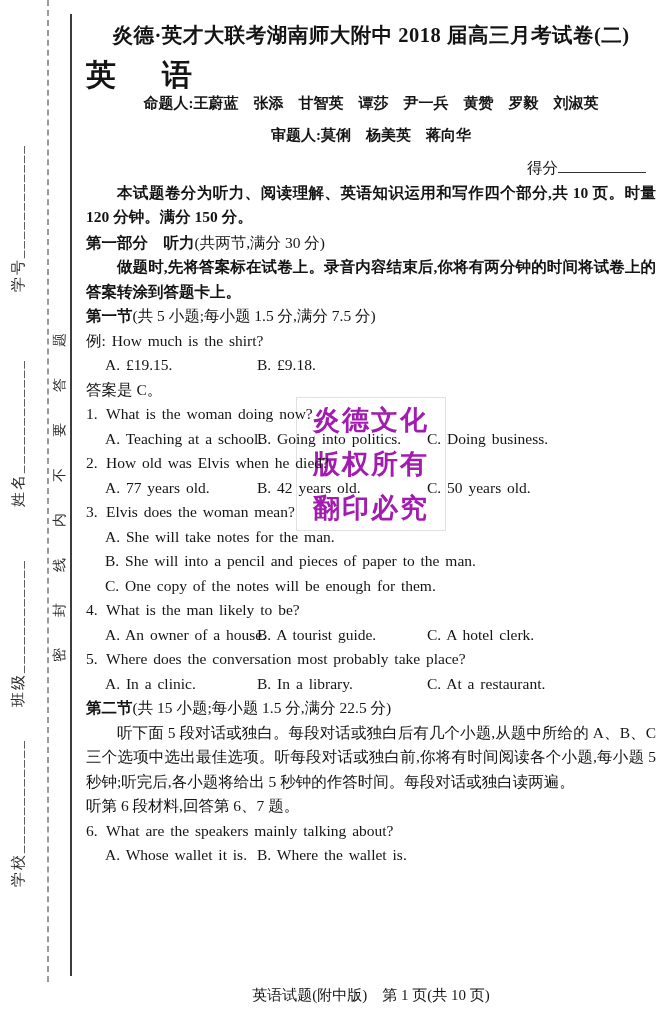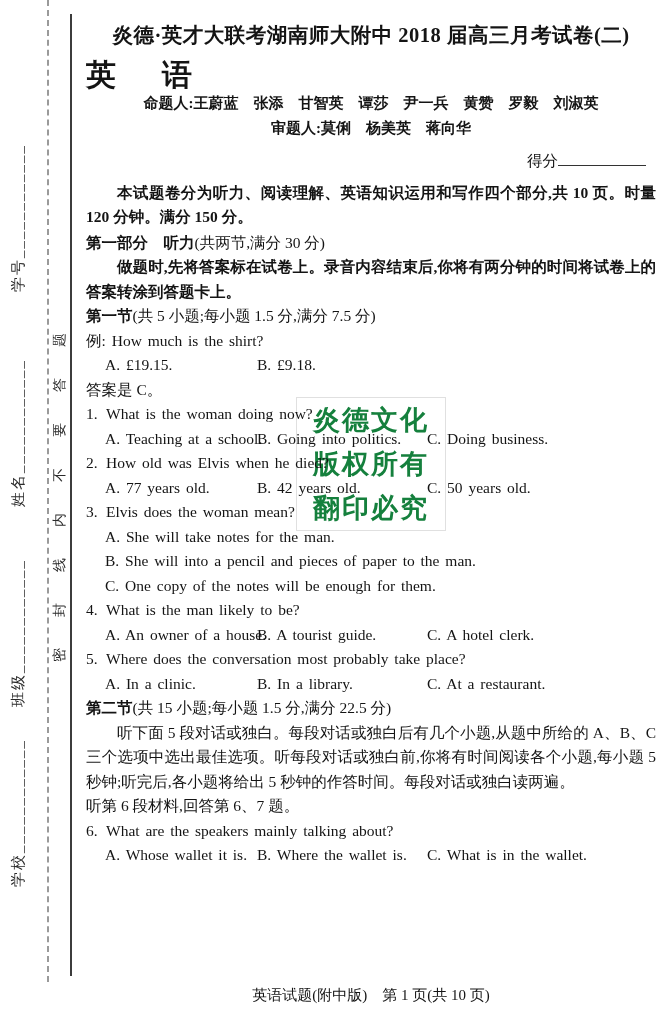--- a/index.html
+++ b/index.html
@@ -28,40 +28,40 @@
     position:absolute; left:51px; top:662px; white-space:nowrap;
     transform:rotate(-90deg); transform-origin:0 0;
     font-size:14px; letter-spacing:31px; color:#2a2a2a;
   }
 
   
   .watermark {
     position:absolute; left:296px; top:397px; width:150px; height:134px;
     border:1px solid #e0e0e0; z-index:0;
     display:flex; flex-direction:column; justify-content:space-around;
-    text-align:center; color:#15803d; font-weight:bold; font-size:27px;
+    text-align:center; color:#a21caf; font-weight:bold; font-size:27px;
     font-family:"Liberation Sans","DejaVu Sans",sans-serif;
     letter-spacing:2px; line-height:1;
   }
 
   
   .content {
     position:absolute; left:86px; top:14px; width:570px; z-index:1;
     font-size:15.5px; line-height:24.5px;
   }
   .exam-title {
     text-align:center; font-weight:bold; font-size:20.5px;
     margin-top:9px; letter-spacing:0.5px;
   }
   .subject {
     text-align:left; font-weight:bold; font-size:30px;
     margin-top:15px; letter-spacing:8px;
   }
   .persons { text-align:center; font-weight:bold; font-size:15px; margin-top:4px; }
-  .persons + .persons { margin-top:0; }
+  .persons + .persons { margin-top:7px; }
   .score-line { text-align:right; margin-top:9px; padding-right:10px; font-size:15.5px; }
   .score-blank {
     display:inline-block; width:88px; height:14px;
     border-bottom:1px solid #333; vertical-align:baseline;
   }
 
   .para { text-indent:2em; text-align:justify; }
   .bold { font-weight:bold; }
   .mt { margin-top:1px; }
 
@@ -108,21 +108,21 @@
   <div class="exam-title">炎德·英才大联考湖南师大附中 2018 届高三月考试卷(二)</div>
   <div class="subject">英　语</div>
 
   <div class="persons">命题人:王蔚蓝　张添　甘智英　谭莎　尹一兵　黄赞　罗毅　刘淑英</div>
   <div class="persons">审题人:莫俐　杨美英　蒋向华</div>
 
   <div class="score-line">
     <span>得分</span><span class="score-blank"></span>
   </div>
 
-  <div class="para bold" style="margin-top:7px;">本试题卷分为听力、阅读理解、英语知识运用和写作四个部分,共 10 页。时量 120 分钟。满分 150 分。</div>
+  <div class="para bold" style="">本试题卷分为听力、阅读理解、英语知识运用和写作四个部分,共 10 页。时量 120 分钟。满分 150 分。</div>
 
   <div class="sec-head mt">
     <span class="h">第一部分　听力</span><span class="n">(共两节,满分 30 分)</span>
   </div>
 
   <div class="para bold">做题时,先将答案标在试卷上。录音内容结束后,你将有两分钟的时间将试卷上的答案转涂到答题卡上。</div>
 
   <div class="sec-head">
     <span class="h">第一节</span><span class="n">(共 5 小题;每小题 1.5 分,满分 7.5 分)</span>
   </div>
@@ -184,18 +184,17 @@
 
   <div class="para">听下面 5 段对话或独白。每段对话或独白后有几个小题,从题中所给的 A、B、C 三个选项中选出最佳选项。听每段对话或独白前,你将有时间阅读各个小题,每小题 5 秒钟;听完后,各小题将给出 5 秒钟的作答时间。每段对话或独白读两遍。</div>
   <div>听第 6 段材料,回答第 6、7 题。</div>
 
   <div class="q-line eng">
     <span class="q-num">6.</span><span>What are the speakers mainly talking about?</span>
   </div>
   <div class="opt-row eng">
     <span class="opt">A. Whose wallet it is.</span>
     <span class="opt">B. Where the wallet is.</span>
-    <span class="opt">C. What is in the wallet.</span>
   </div>
 
 </div>
 
 <div class="footer">英语试题(附中版)　第 1 页(共 10 页)</div>
 
 </body></html>

